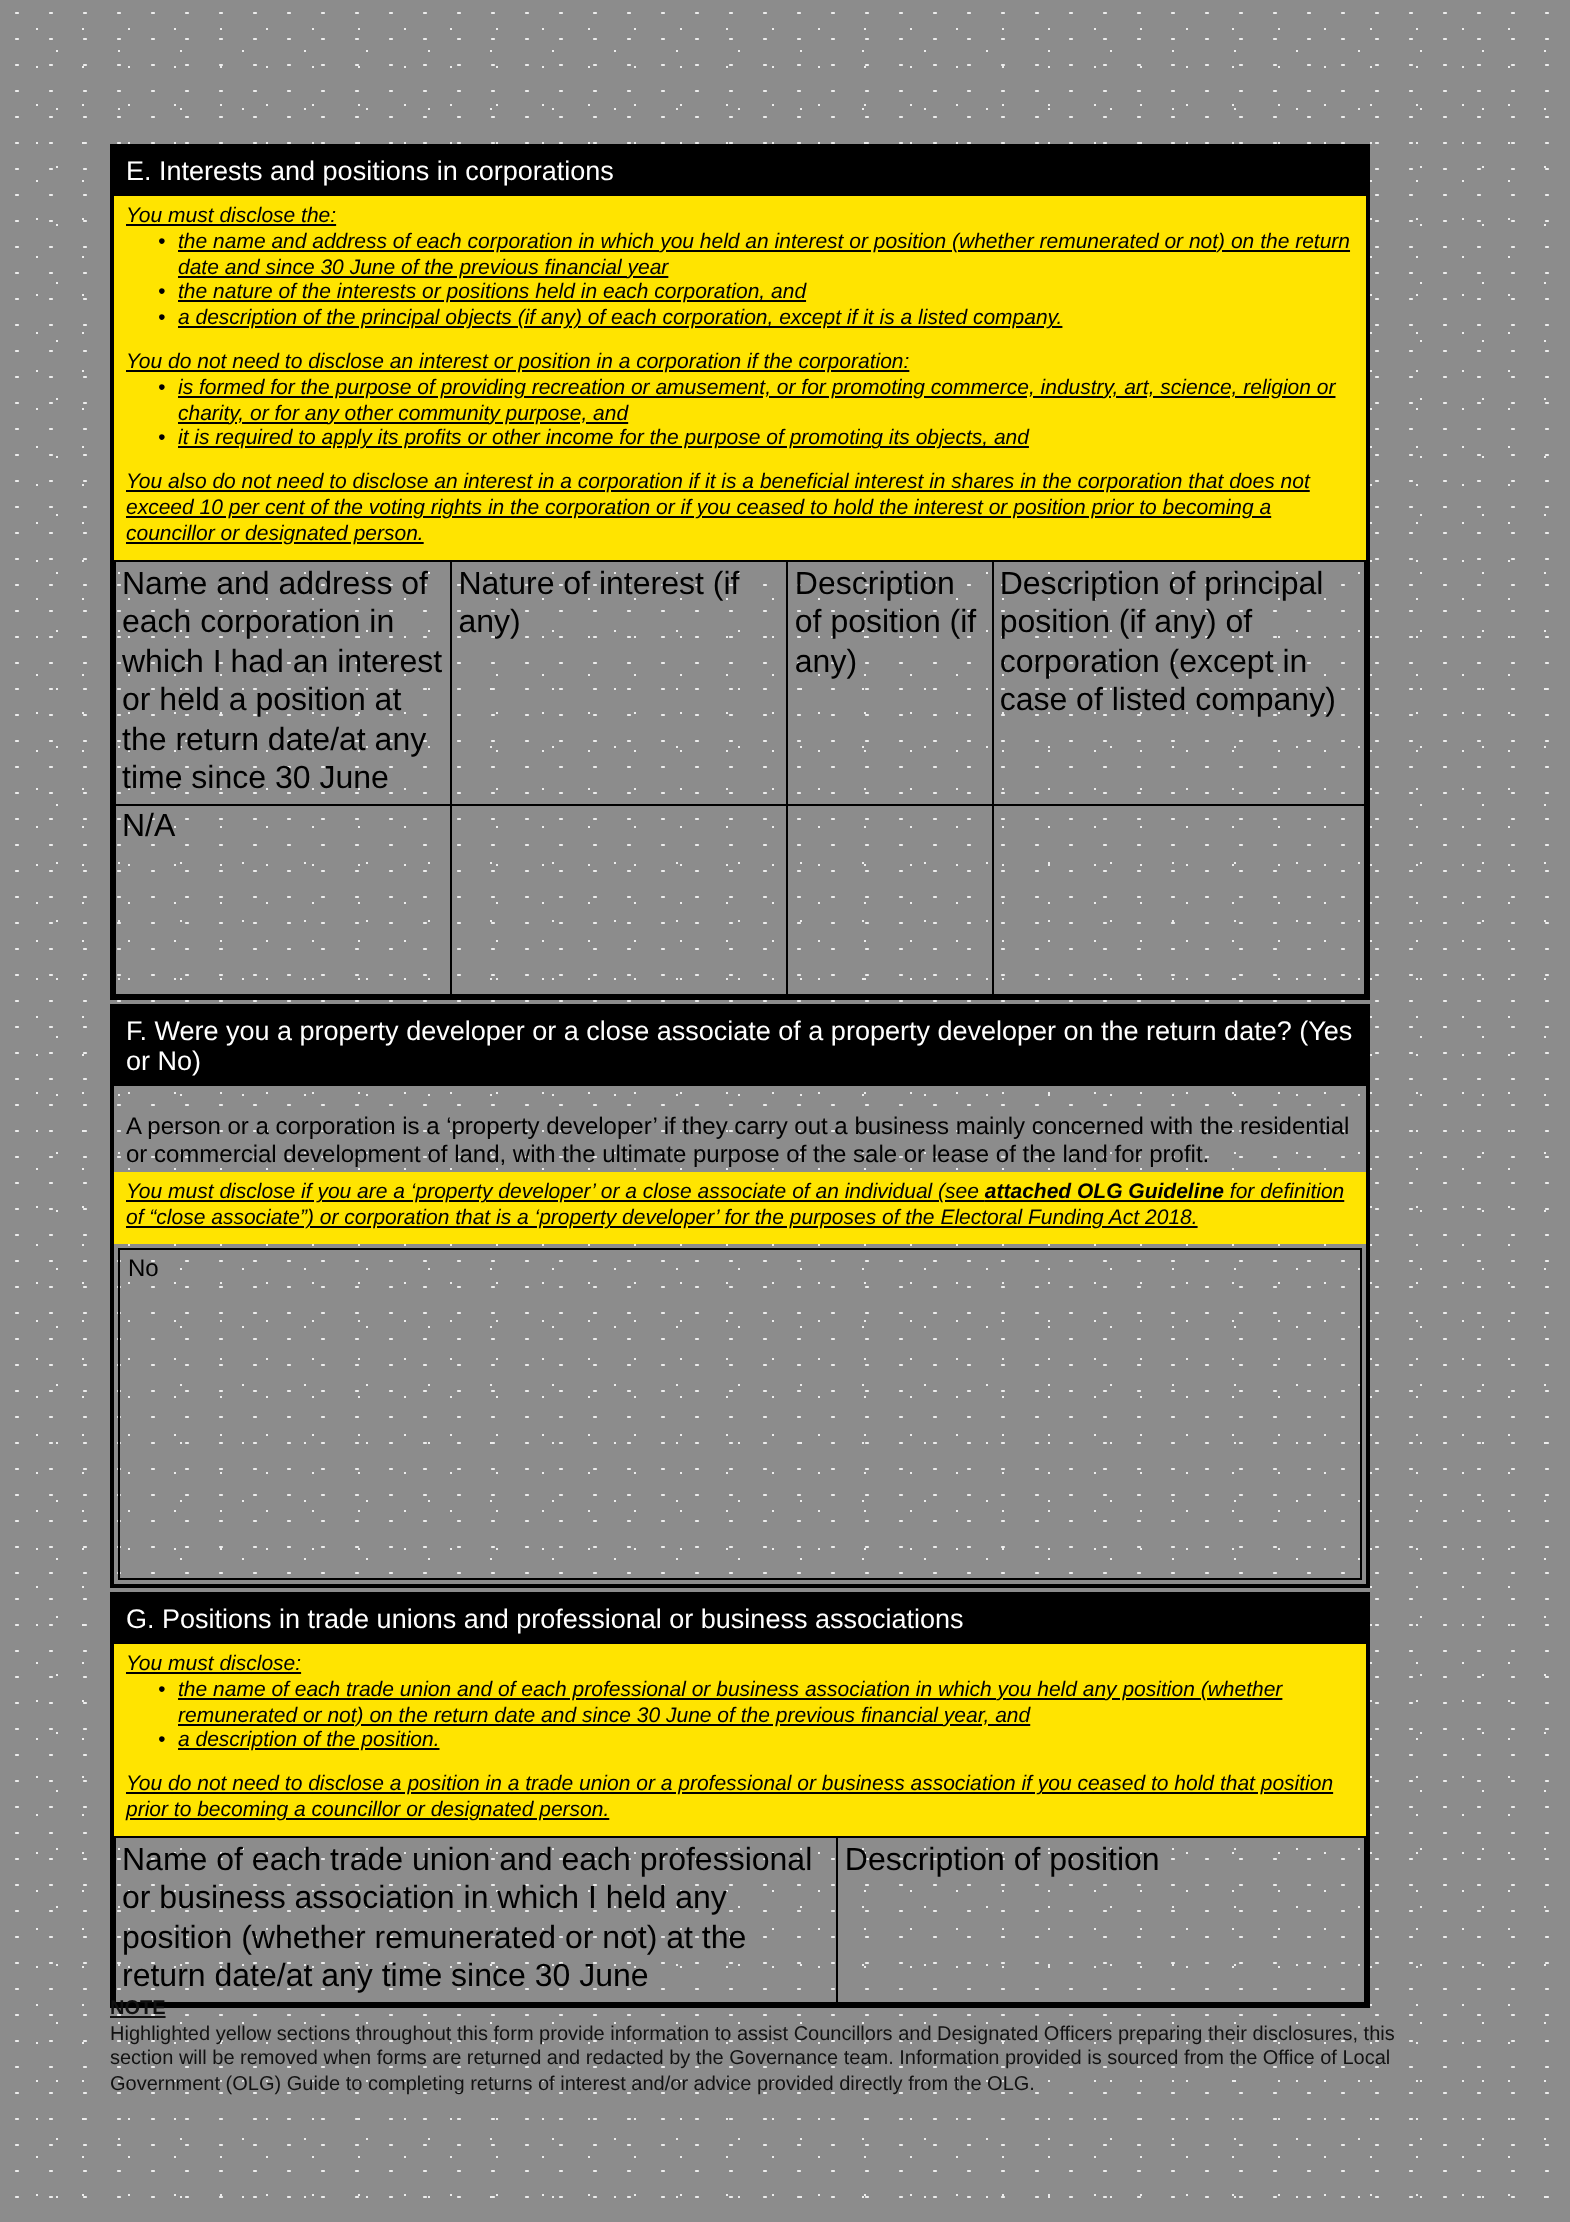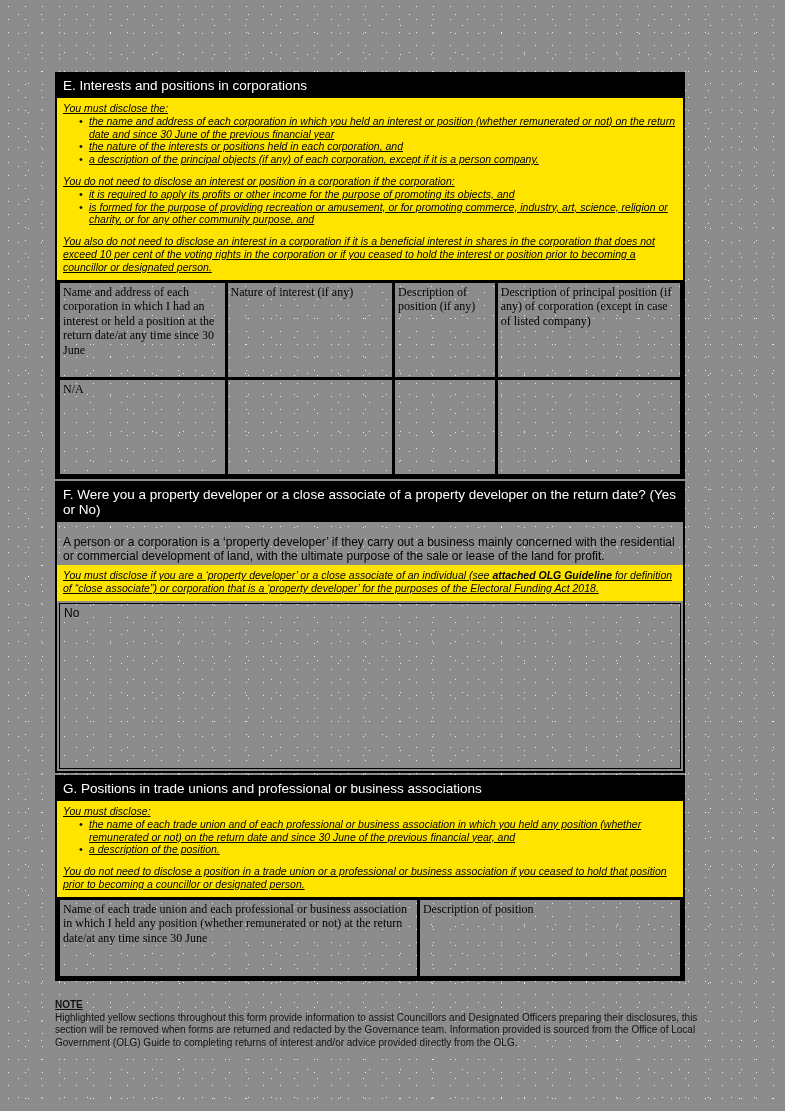--- a/index.html
+++ b/index.html
@@ -81,27 +81,26 @@
     top: 0;
   }
   .yellow p { margin: 0; }
   .spacer { height: 9px; }
   table.grid {
     border-collapse: collapse;
     width: 100%;
     table-layout: fixed;
   }
   table.grid td {
-    border: 3px solid #000000;
+    border: 1px solid #000000;
     vertical-align: top;
-    font-size: 12px;
+    font-size: 16px;
     padding: 2px 3px;
     height: 90px;
     background: transparent;
-    font-family: Liberation Serif, serif;
   }
   td.hdr {
     height: auto;
     padding-bottom: 4px;
     line-height: 1.22;
   }
   .answer-box {
     border: 1px solid #000000;
     height: 160px;
     font-size: 12px;
@@ -142,27 +141,27 @@
 <div class="page">
   <div class="doc">
 
     <div class="section">
       <div class="sec-header">E.  Interests and positions in corporations</div>
       <div class="yellow">
         <p>You must disclose the:</p>
         <ul>
           <li>the name and address of each corporation in which you held an interest or position (whether remunerated or not) on the return date and since 30 June of the previous financial year</li>
           <li>the nature of the interests or positions held in each corporation, and</li>
-          <li>a description of the principal objects (if any) of each corporation, except if it is a person company.</li>
+          <li>a description of the principal objects (if any) of each corporation, except if it is a listed company.</li>
         </ul>
         <div class="spacer"></div>
         <p>You do not need to disclose an interest or position in a corporation if the corporation:</p>
         <ul>
+          <li>is formed for the purpose of providing recreation or amusement, or for promoting commerce, industry, art, science, religion or charity, or for any other community purpose, and</li>
           <li>it is required to apply its profits or other income for the purpose of promoting its objects, and</li>
-          <li>is formed for the purpose of providing recreation or amusement, or for promoting commerce, industry, art, science, religion or charity, or for any other community purpose, and</li>
         </ul>
         <div class="spacer"></div>
         <p>You also do not need to disclose an interest in a corporation if it is a beneficial interest in shares in the corporation that does not exceed 10 per cent of the voting rights in the corporation or if you ceased to hold the interest or position prior to becoming a councillor or designated person.</p>
       </div>
       <table class="grid">
         <tbody>
             <tr>
           <td class="hdr" style="width:27%">Name and address of each corporation in which I had an interest or held a position at the return date/at any time since 30 June</td>
           <td class="hdr" style="width:27%">Nature of interest (if any)</td>
           <td class="hdr" style="width:16%">Description of position (if any)</td>

